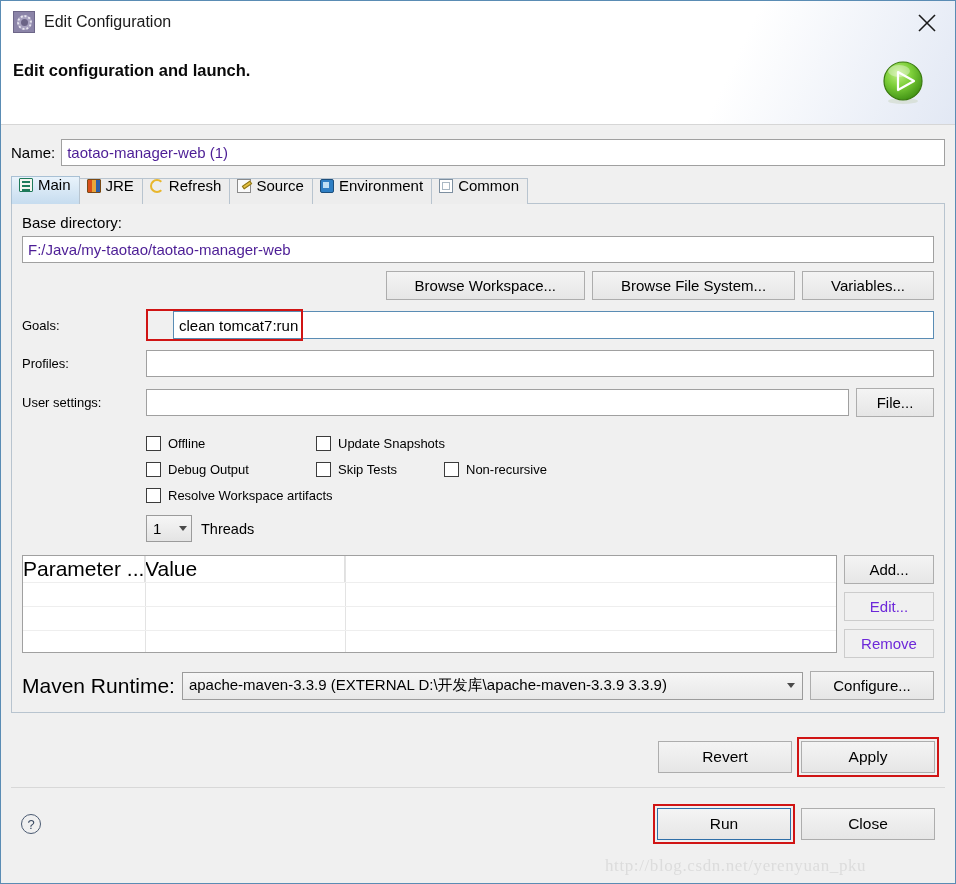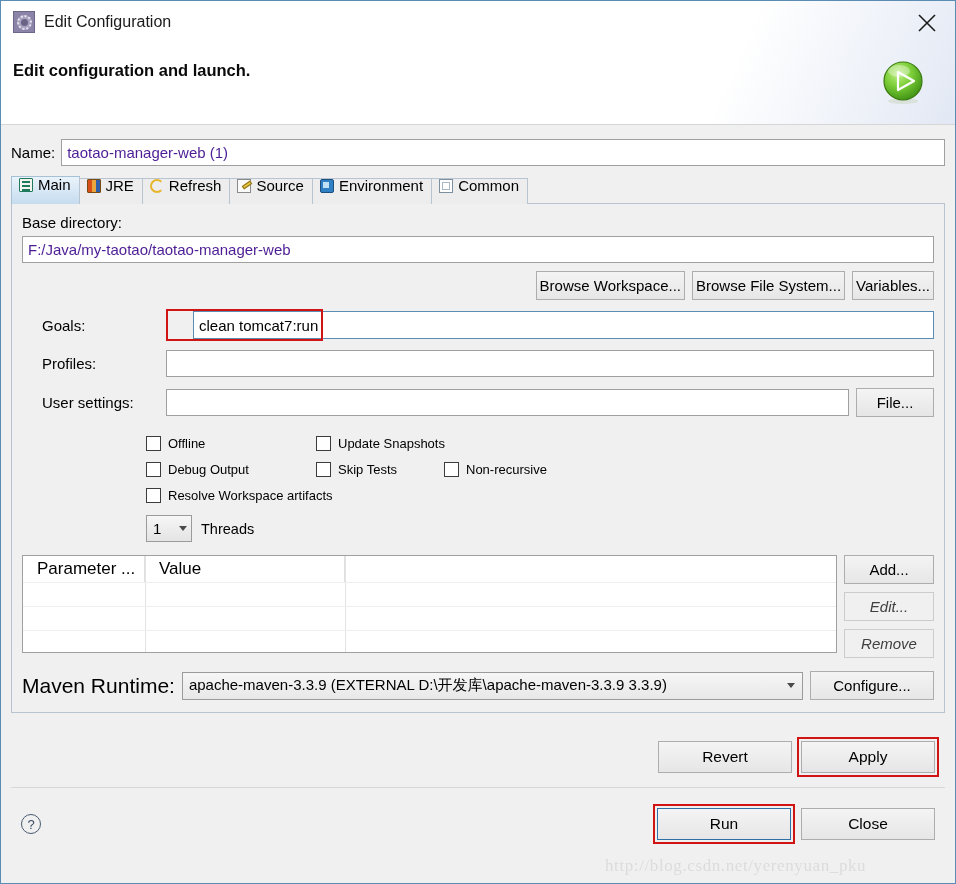--- a/index.html
+++ b/index.html
@@ -239,57 +239,55 @@
     z-index: 1;
   }
 
   .field-label {
     font-size: 15px;
     margin-bottom: 5px;
   }
   .btn {
     height: 29px;
     min-width: 58px;
-    padding: 0 3px;
+    padding: 0 28px;
     box-sizing: border-box;
     background: linear-gradient(to bottom, #f4f4f4 0%, #e6e6e6 100%);
     border: 1px solid #adadad;
     font-family: "Liberation Sans", sans-serif;
     font-size: 15px;
     color: #000;
     display: flex;
     align-items: center;
     justify-content: center;
     white-space: nowrap;
     cursor: pointer;
   }
   .btn.disabled {
-    color: #404040;
+    color: #6d28d9;
     border-color: #cccccc;
     background: #f0f0f0;
     cursor: default;
-    font-style: italic;
   }
   .browse-row {
     display: flex;
     justify-content: flex-end;
     gap: 7px;
     margin-top: 8px;
   }
 
   .labeled-row {
     display: flex;
     align-items: center;
     margin-top: 11px;
   }
   .labeled-row > .lbl {
     width: 124px;
-    font-size: 15px;
+    font-size: 13px;
     flex: none;
-    margin-left: 20px;
   }
 
   .goals-wrap {
     position: relative;
     flex: 1;
     padding-left: 27px;
   }
   .goals-input {
     height: 28px;
     background: #ffffff;
@@ -378,22 +376,22 @@
     box-sizing: border-box;
     position: relative;
     overflow: hidden;
   }
   #param-header {
     display: flex;
     height: 26px;
     align-items: center;
   }
   #param-header .th {
-    font-size: 17px;
-    padding-left: 14px;
+    font-size: 21px;
+    padding-left: 0;
     box-sizing: border-box;
     border-right: 1px solid #e0e0e0;
     height: 26px;
     display: flex;
     align-items: center;
     white-space: nowrap;
     overflow: hidden;
   }
   .col-a { width: 122px; }
   .col-b { width: 200px; }

